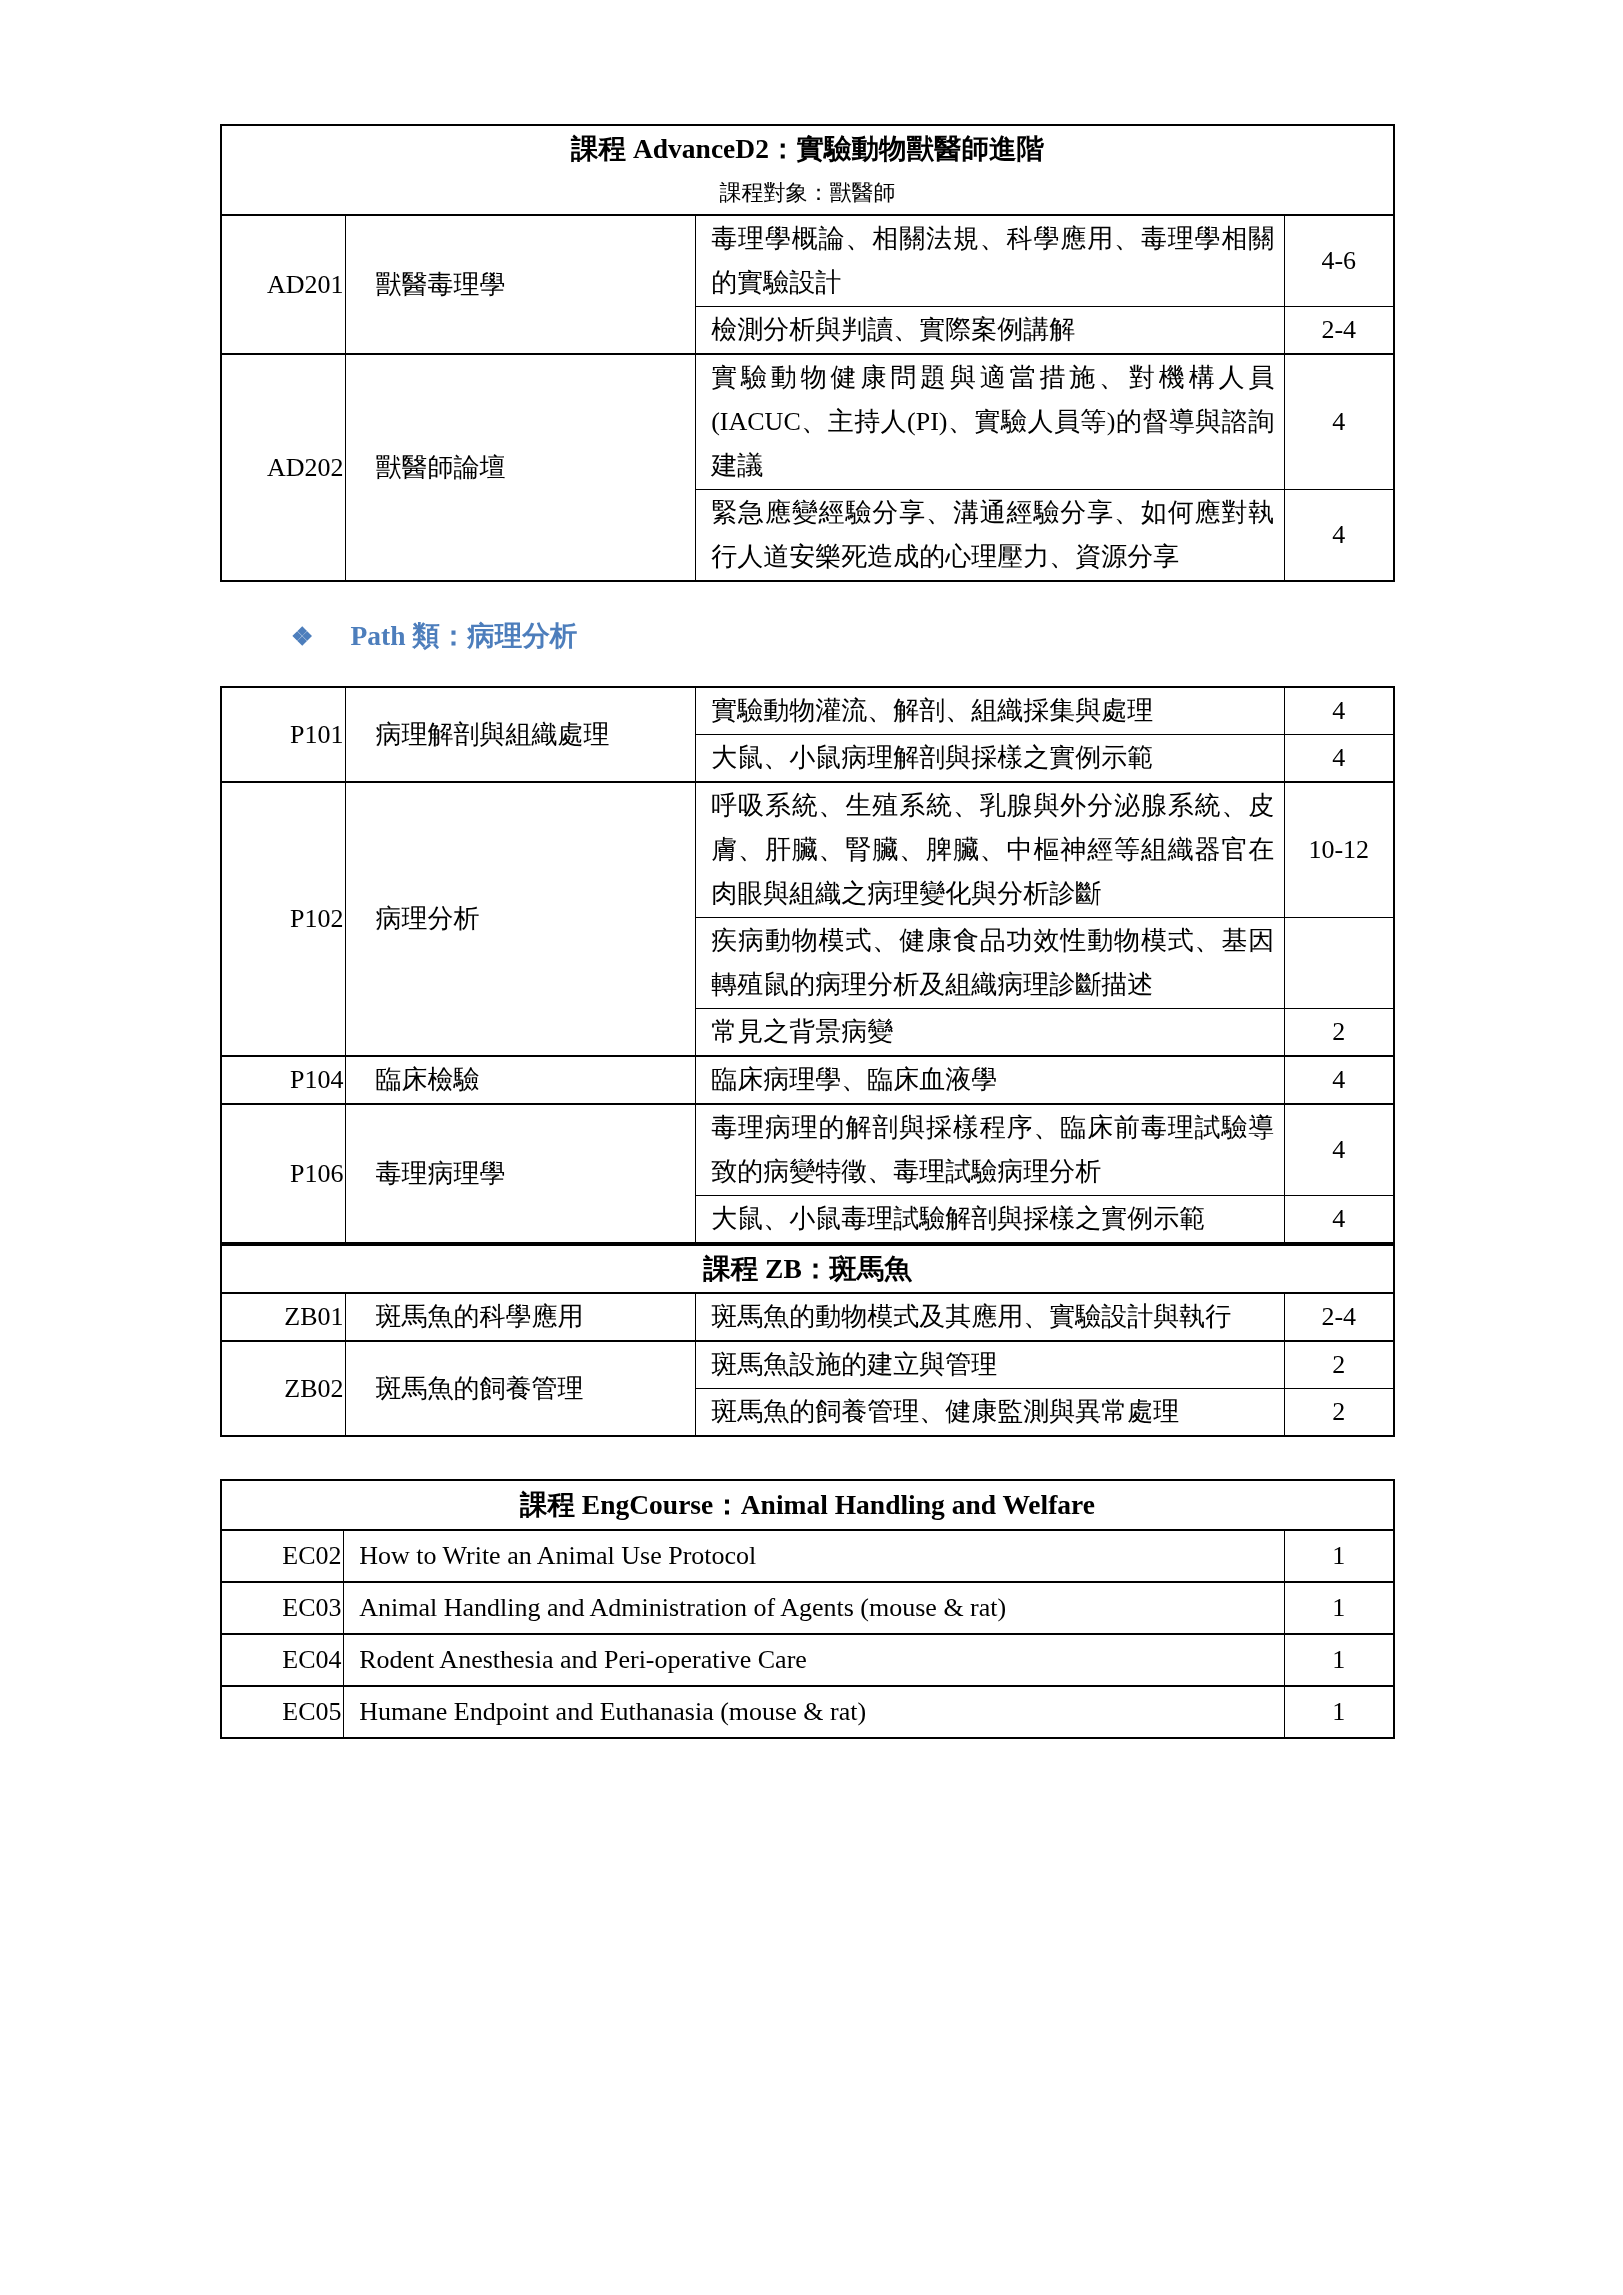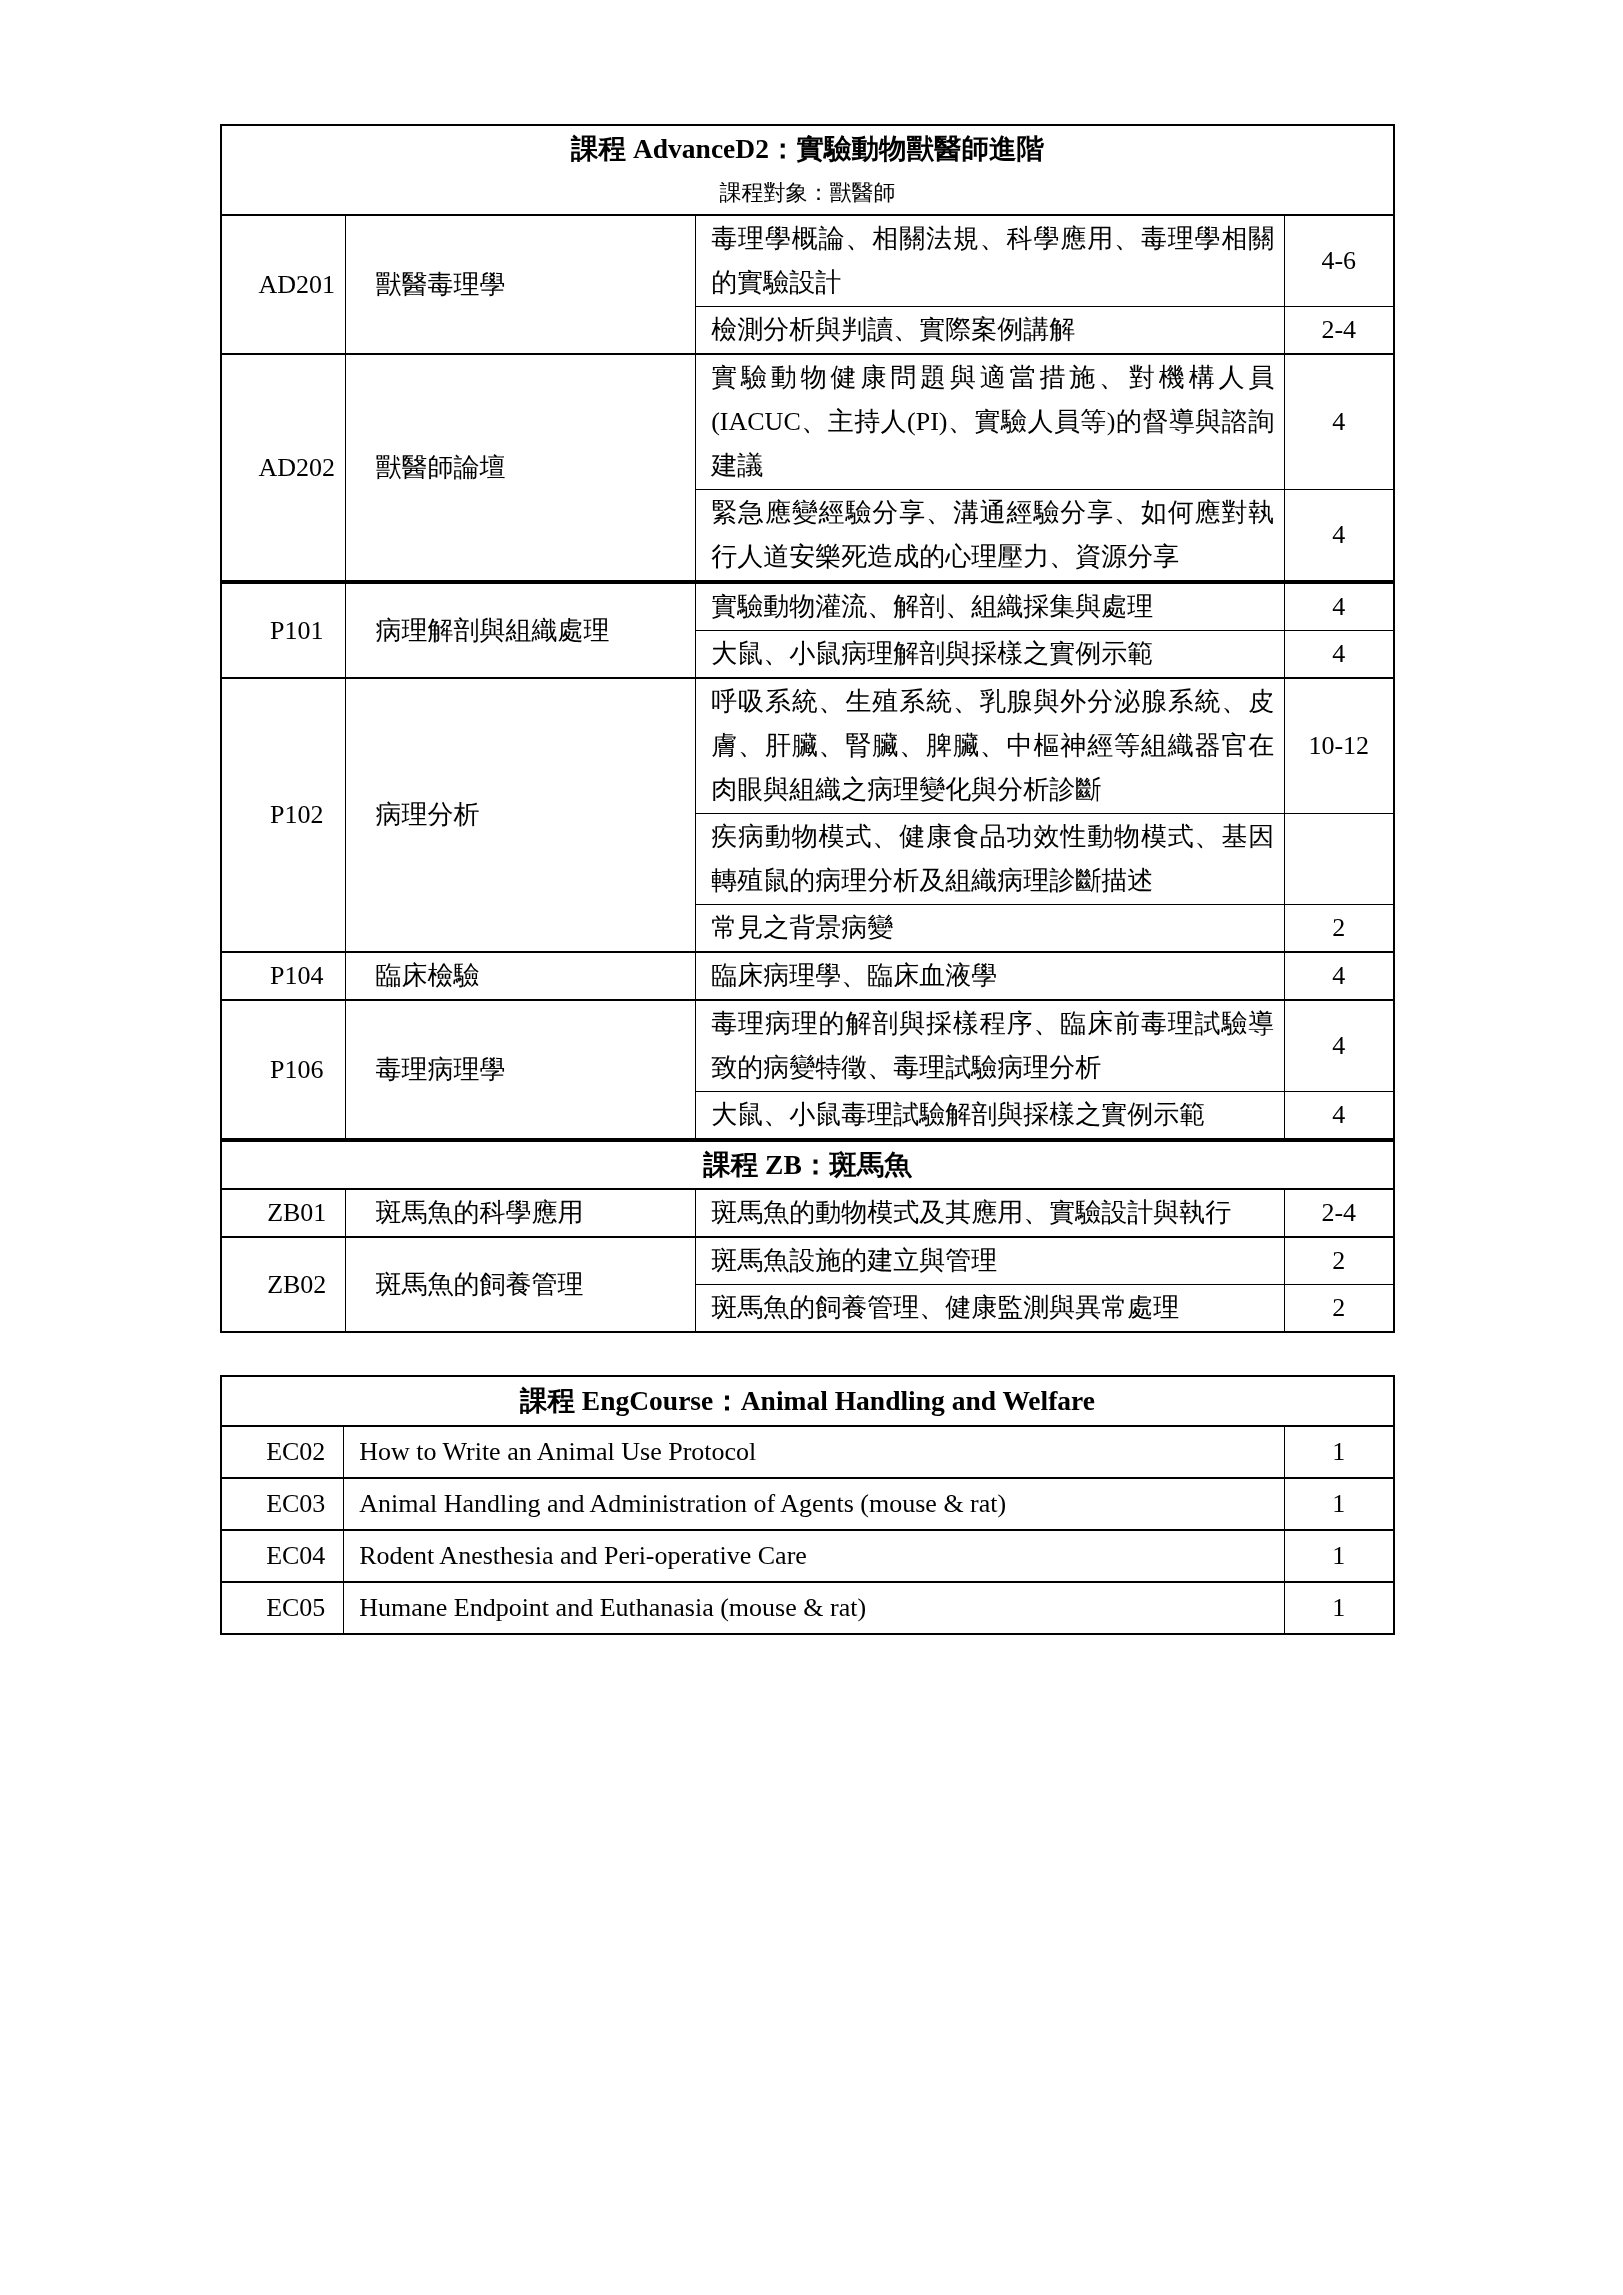--- a/index.html
+++ b/index.html
@@ -29,21 +29,21 @@
     line-height: 44px;
     word-break: break-word;
   }
   tr.gs td { border-top: 2.6px solid #000; }
   tr.tbl-head td { border-bottom: 2.6px solid #000; text-align: center; padding: 0; }
 
   .tbl-title   { font-weight: bold; font-size: 27.5px; line-height: 46px; }
   .tbl-subtitle{ font-weight: normal; font-size: 22px; line-height: 42px; }
   .one-line-title { font-weight: bold; font-size: 27.5px; line-height: 46px; }
 
-  td.code  { text-align: center; padding-left: 28px; }
+  td.code  { text-align: right; padding-left: 28px; }
   td.name  { padding-left: 30px; padding-right: 6.5px; }
   td.desc  { padding-left: 15.7px; padding-right: 9.2px; text-align: justify; }
   td.hours { text-align: center; }
 
   table.t-zb td { height: 43px; }
   table.t-ec td { height: 48px; }
   table.t-ec td.desc { text-align: left; }
 
   .heading-path {
     margin: 34px 0 30px 71px;
@@ -102,20 +102,23 @@
           <td class="desc">實驗動物健康問題與適當措施、對機構人員(IACUC、主持人(PI)、實驗人員等)的督導與諮詢建議</td>
           <td class="hours">4</td>
         </tr>
         <tr>
           <td class="desc">緊急應變經驗分享、溝通經驗分享、如何應對執行人道安樂死造成的心理壓力、資源分享</td>
           <td class="hours">4</td>
         </tr>
       </tbody>
     </table>
 
+    <div class="heading-path">
+      <span class="bullet">❖</span><span>Path 類：病理分析</span>
+    </div>
 
     <table class="tbl t-path">
       <colgroup>
           <col style="width:124px">
           <col style="width:350px">
           <col style="width:589px">
           <col style="width:110px">
         </colgroup>
       <tbody>
         <tr>

